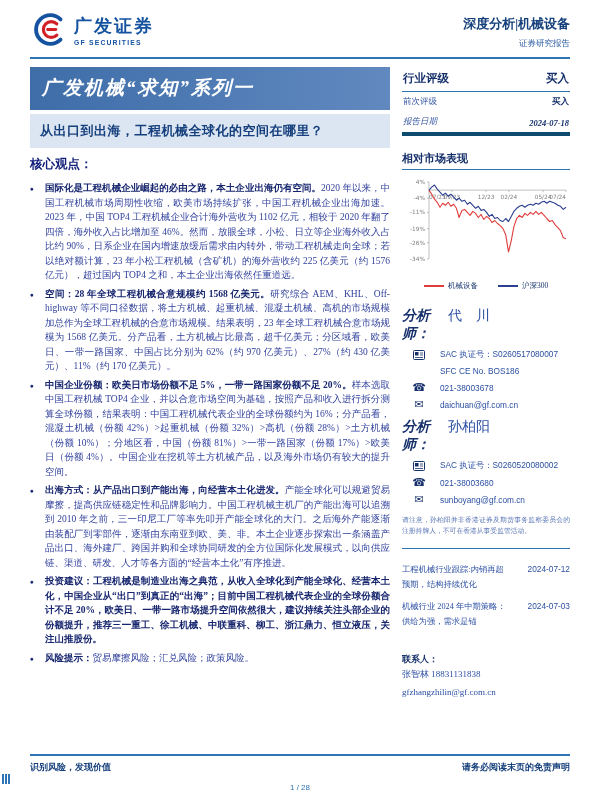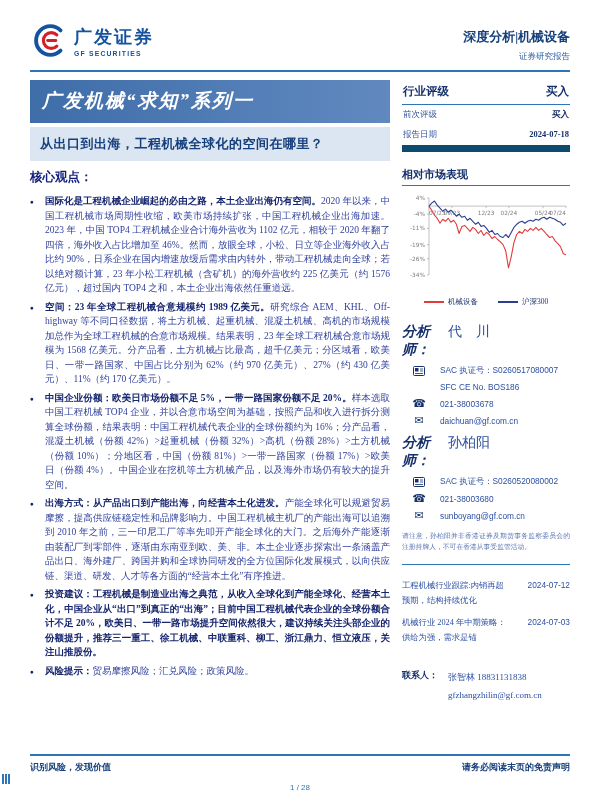--- a/index.html
+++ b/index.html
@@ -1,20 +1,20 @@
 <!DOCTYPE html>
 <html><head>
 <meta charset="utf-8">
 <style>
   * { margin:0; padding:0; box-sizing:border-box; }
   body { background:#fff; }
   .page { position:relative; width:600px; height:800px; background:#fff; overflow:hidden;
           font-family:"Liberation Serif", serif; }
   
-  .hdr { display:flex; justify-content:space-between; align-items:flex-start; padding:22px 30px 0 30px;gap:28px; }
+  .hdr { display:flex; justify-content:space-between; align-items:center; padding:9px 30px 0 30px;gap:28px; }
   .logo { display:flex; align-items:center; gap:7px; }
   .logo-cn { font-size:18px; font-weight:bold; color:#1553a0; letter-spacing:2px; }
   .logo-en { font-size:6.8px; font-weight:bold; color:#1553a0; letter-spacing:1.2px; margin-top:1px;
              font-family:"Liberation Sans", sans-serif; }
   .hdr-right { text-align:right; margin-top:6px; }
   .hdr-cat { font-size:13px; font-weight:bold; color:#16407c; }
   .hdr-type { font-size:8.5px; color:#2e5fa3; margin-top:5px; }
   .hdr-rule { margin:7px 30px 0 30px; border-top:2px solid #2e75b6; }
   
   .cols { display:flex; padding:8px 30px 0 30px; gap:12px; }
@@ -29,23 +29,23 @@
   .bullets { margin-top:8px; }
   .bullet-row { display:flex; margin-bottom:4px; }
   .dot { width:15px; font-size:6.5px; color:#16256e; padding-top:4px; flex:none; }
   .btxt { flex:1; font-size:9.5px; line-height:14.5px; color:#2f3f9b; text-align:justify; }
   .lead { font-weight:bold; color:#16256e; }
   
   .rating { width:100%; }
   .r-row { display:flex; justify-content:space-between; align-items:baseline; }
   .r-main { font-size:11.5px; font-weight:bold; color:#16306b; padding:4px 1px 5px 1px;
             border-bottom:1.5px solid #2e75b6; }
-  .r-sub { font-size:8.5px; color:#31549f; padding:4px 1px; }
+  .r-sub { font-size:8.5px; color:#31549f; padding:4px 1px;align-items:flex-end; }
   .r-strong { font-weight:bold; color:#16306b; }
-  .rating .r-sub:last-child { border-bottom:7px solid #0c4a6e; }
+  .rating .r-sub:last-child { border-bottom:4px solid #0c4a6e;font-style:italic; }
   
   .chart-head { font-size:11px; font-weight:bold; color:#16306b; margin-top:15px;
                 padding-bottom:3px; border-bottom:1px solid #2e75b6; }
   svg.chart { display:block; margin-top:5px; font-family:"DejaVu Sans", sans-serif; }
   .legend { display:flex; justify-content:center; gap:20px; margin-top:2px; font-size:7.5px; color:#16306b;text-align:center; }
   .lg-item { display:flex; align-items:center; gap:4px; }
   .lg-line { width:20px; height:2px; display:inline-block; }
   
   .an-block { margin-top:16px; }
   .an-block + .an-block { margin-top:8px; }
@@ -58,21 +58,21 @@
   .an-text { margin-left:12px; font-size:8.3px; color:#2b4fa2; font-family:"Liberation Sans", sans-serif; }
   .an-note { margin-top:9px; font-size:6.8px; line-height:1.65; color:#5b76b5; text-align:justify; }
   
   .related { margin-top:12px; border-top:1px solid #2e75b6; padding-top:6px; }
   .related-head { font-size:10px; font-weight:bold; color:#16306b; padding-bottom:3px;
                   border-bottom:1px solid #2e75b6; }
   .rel-item { display:flex; justify-content:space-between; margin-top:8px; font-size:8.3px; }
   .rel-title { width:110px; line-height:1.75; color:#2b4fa2; }
   .rel-date { white-space:nowrap; color:#2b4fa2; padding-top:1px; font-family:"Liberation Sans", sans-serif; }
   
-  .contact { display:flex; margin-top:24px; font-size:9px; }
+  .contact { display:flex; margin-top:24px; font-size:9px;flex-direction:column; }
   .c-label { font-weight:bold; color:#16306b; width:46px; flex:none; }
   .c-body { color:#2b4fa2; line-height:1.9; }
   
   .footer { position:absolute; left:30px; right:30px; bottom:26px; border-top:2px solid #2e75b6;
             padding-top:5px; display:flex; justify-content:space-between; }
   .f-left { font-size:9px; font-weight:bold; color:#16407c; }
   .f-right { font-size:9px; font-weight:bold; color:#16407c; }
   .f-page { position:absolute; left:0; right:0; bottom:8px; text-align:center;
             font-size:8px; color:#2e75b6; font-family:"Liberation Sans", sans-serif; }
   .edge-mark { position:absolute; left:2px; bottom:16px; display:flex; gap:1px; }
@@ -108,21 +108,21 @@
       <div class="title-bar">广发机械“求知”系列一</div>
       <div class="subtitle-bar">从出口到出海，工程机械全球化的空间在哪里？</div>
       <div class="core-heading">核心观点：</div>
       <div class="bullets">
           <div class="bullet-row">
             <span class="dot">●</span>
             <div class="btxt"><span class="lead">国际化是工程机械企业崛起的必由之路，本土企业出海仍有空间。</span>2020 年以来，中国工程机械市场周期性收缩，欧美市场持续扩张，中国工程机械企业出海加速。2023 年，中国 TOP4 工程机械企业合计海外营收为 1102 亿元，相较于 2020 年翻了四倍，海外收入占比增加至 46%。然而，放眼全球，小松、日立等企业海外收入占比约 90%，日系企业在国内增速放缓后需求由内转外，带动工程机械走向全球；若以绝对额计算，23 年小松工程机械（含矿机）的海外营收约 225 亿美元（约 1576 亿元），超过国内 TOP4 之和，本土企业出海依然任重道远。</div>
           </div>
           <div class="bullet-row">
             <span class="dot">●</span>
-            <div class="btxt"><span class="lead">空间：23 年全球工程机械合意规模约 1989 亿美元。</span>研究综合 AEM、KHL、Off-highway 等不同口径数据，将土方机械、起重机械、混凝土机械、高机的市场规模加总作为全球工程机械的合意市场规模。结果表明，23 年全球工程机械合意市场规模为 1568 亿美元。分产品看，土方机械占比最高，超千亿美元；分区域看，欧美日、一带一路国家、中国占比分别为 62%（约 970 亿美元）、27%（约 430 亿美元）、11%（约 170 亿美元）。</div>
+            <div class="btxt"><span class="lead">空间：28 年全球工程机械合意规模约 1568 亿美元。</span>研究综合 AEM、KHL、Off-highway 等不同口径数据，将土方机械、起重机械、混凝土机械、高机的市场规模加总作为全球工程机械的合意市场规模。结果表明，23 年全球工程机械合意市场规模为 1568 亿美元。分产品看，土方机械占比最高，超千亿美元；分区域看，欧美日、一带一路国家、中国占比分别为 62%（约 970 亿美元）、27%（约 430 亿美元）、11%（约 170 亿美元）。</div>
           </div>
           <div class="bullet-row">
             <span class="dot">●</span>
             <div class="btxt"><span class="lead">中国企业份额：欧美日市场份额不足 5%，一带一路国家份额不足 20%。</span>样本选取中国工程机械 TOP4 企业，并以合意市场空间为基础，按照产品和收入进行拆分测算全球份额，结果表明：中国工程机械代表企业的全球份额约为 16%；分产品看，混凝土机械（份额 42%）&gt;起重机械（份额 32%）&gt;高机（份额 28%）&gt;土方机械（份额 10%）；分地区看，中国（份额 81%）&gt;一带一路国家（份额 17%）&gt;欧美日（份额 4%）。中国企业在挖机等土方机械产品，以及海外市场仍有较大的提升空间。</div>
           </div>
           <div class="bullet-row">
             <span class="dot">●</span>
             <div class="btxt"><span class="lead">出海方式：从产品出口到产能出海，向经营本土化进发。</span>产能全球化可以规避贸易摩擦，提高供应链稳定性和品牌影响力。中国工程机械主机厂的产能出海可以追溯到 2010 年之前，三一印尼工厂等率先叩开产能全球化的大门。之后海外产能逐渐由装配厂到零部件，逐渐由东南亚到欧、美、非。本土企业逐步探索出一条涵盖产品出口、海外建厂、跨国并购和全球协同研发的全方位国际化发展模式，以向供应链、渠道、研发、人才等各方面的“经营本土化”有序推进。</div>
           </div>
           <div class="bullet-row">

